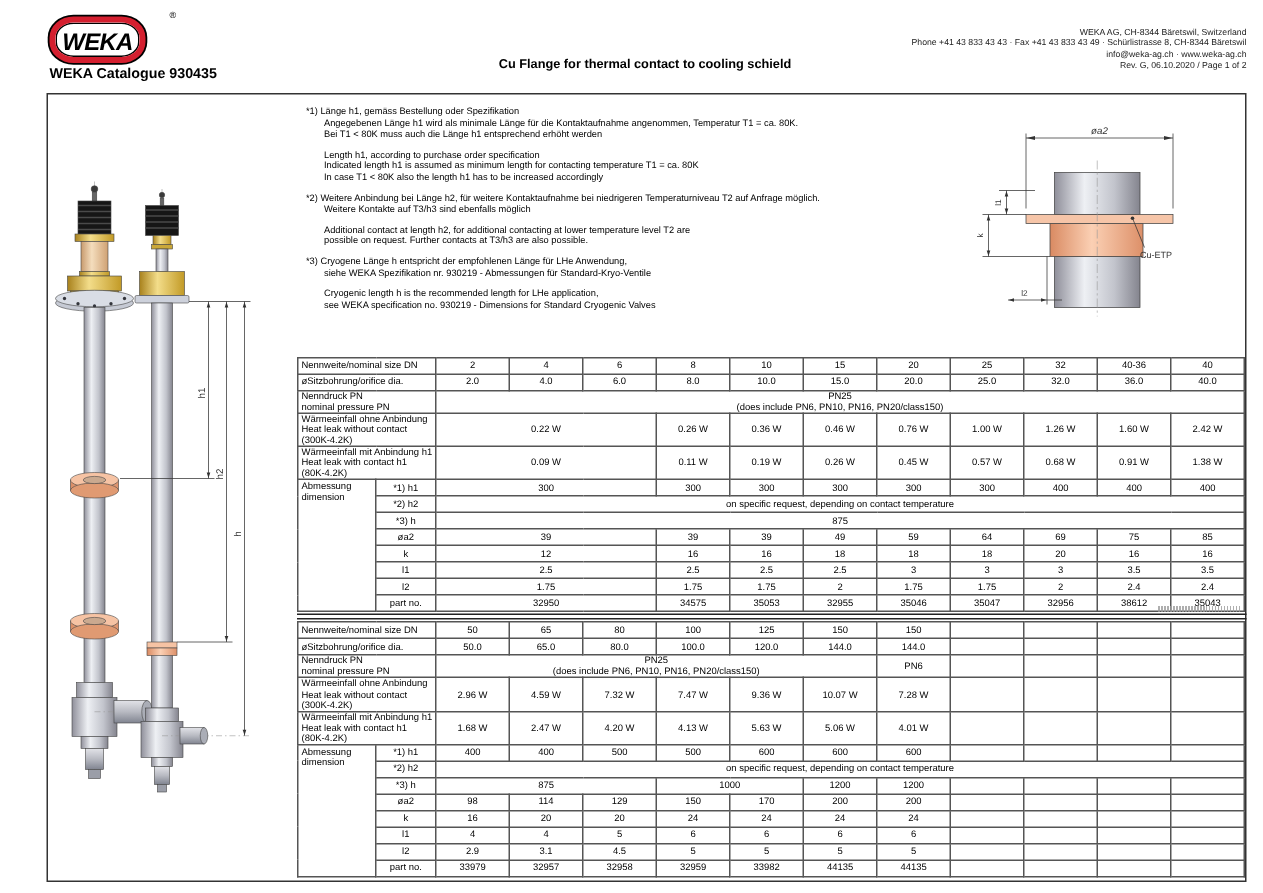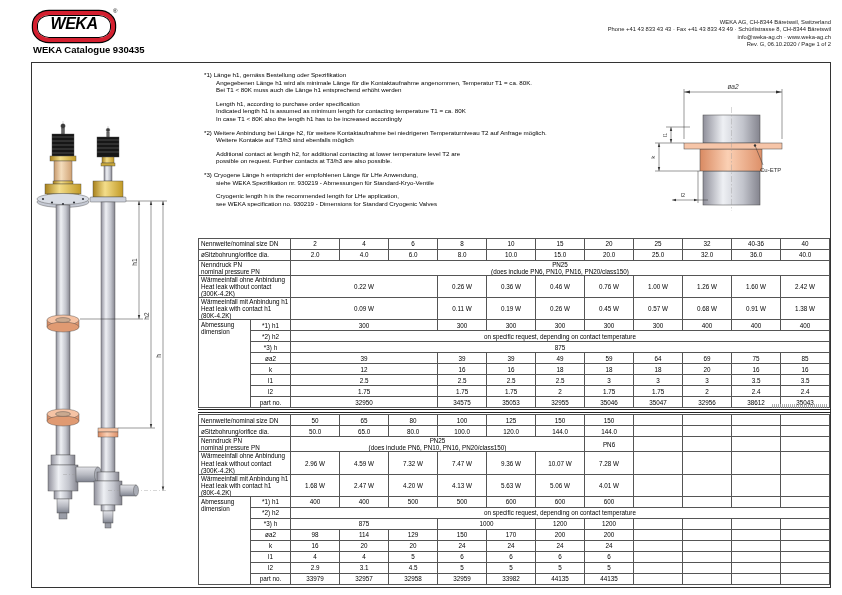--- a/index.html
+++ b/index.html
@@ -1,21 +1,21 @@
 <!DOCTYPE html>
 <html><head>
 <meta charset="utf-8">
 <style>
   * { margin:0; padding:0; box-sizing:border-box; }
   html,body { width:842px; height:595px; background:#fff; font-family:"Liberation Sans", sans-serif; color:#000; position:relative; overflow:hidden; }
   .abs { position:absolute; }
 
   
-  .logo { left:33px; top:11px; width:82px; height:31px; border:4px solid #d41f2f; border-radius:16px / 14px;
-          box-shadow:0 0 0 1.2px #000, inset 0 0 0 1px #000; display:flex; align-items:flex-start; justify-content:center; background:#fff; }
+  .logo { left:33px; top:11px; width:64px; height:31px; border:4px solid #d41f2f; border-radius:16px / 14px;
+          box-shadow:0 0 0 1.2px #000, inset 0 0 0 1px #000; display:flex; align-items:flex-end; justify-content:center; background:#fff; }
   .logo span { font-size:16px; font-weight:bold; font-style:italic; letter-spacing:-0.5px; }
   .reg { left:113px; top:8px; font-size:6px; }
   .catalogue { left:33px; top:44px; font-size:9.5px; font-weight:bold; }
   .titles { left:240px; top:37px; width:380px; text-align:center; font-size:8.5px; font-weight:bold; line-height:10px; }
   .address { left:555px; top:19px; width:276px; text-align:right; font-size:5.8px; line-height:7.4px; color:#222; }
 
   
   .frame { left:31px; top:62px; width:800px; height:526px; border:1px solid #333; }
 
   
@@ -42,20 +42,21 @@
 </style>
 </head>
 <body>
 
 <div class="abs logo">
   <span>WEKA</span>
 </div>
 <div class="abs reg">®</div>
 <div class="abs catalogue">WEKA Catalogue 930435</div>
 <div class="abs titles">
+  <div>Cu Flange for thermal contact to cooling schield</div>
 </div>
 <div class="abs address">
   <div>WEKA AG, CH-8344 Bäretswil, Switzerland</div>
   <div>Phone +41 43 833 43 43 · Fax +41 43 833 43 49 · Schürlistrasse 8, CH-8344 Bäretswil</div>
   <div>info@weka-ag.ch · www.weka-ag.ch</div>
   <div>Rev. G, 06.10.2020 / Page 1 of 2</div>
 </div>
 
 <div class="abs frame"></div>
 

